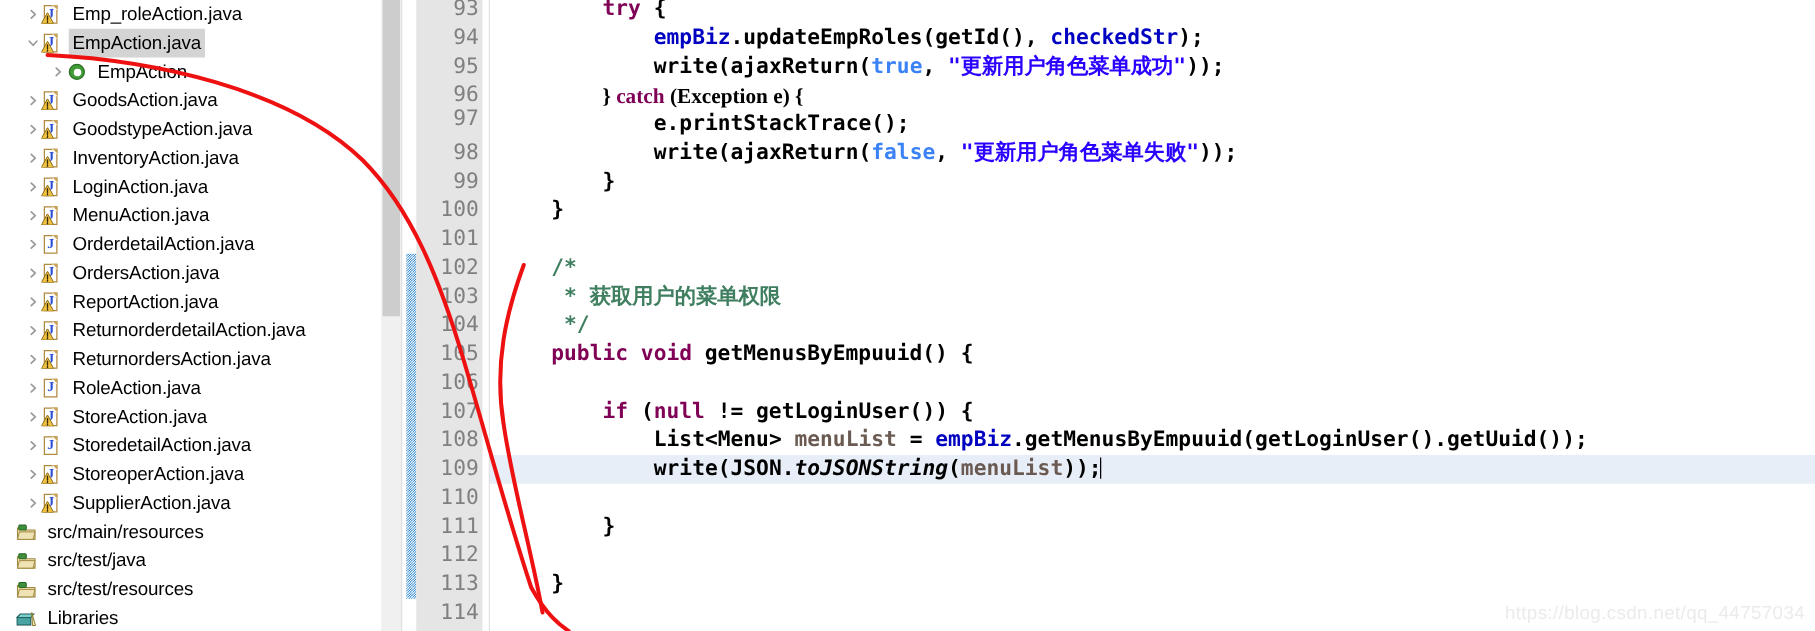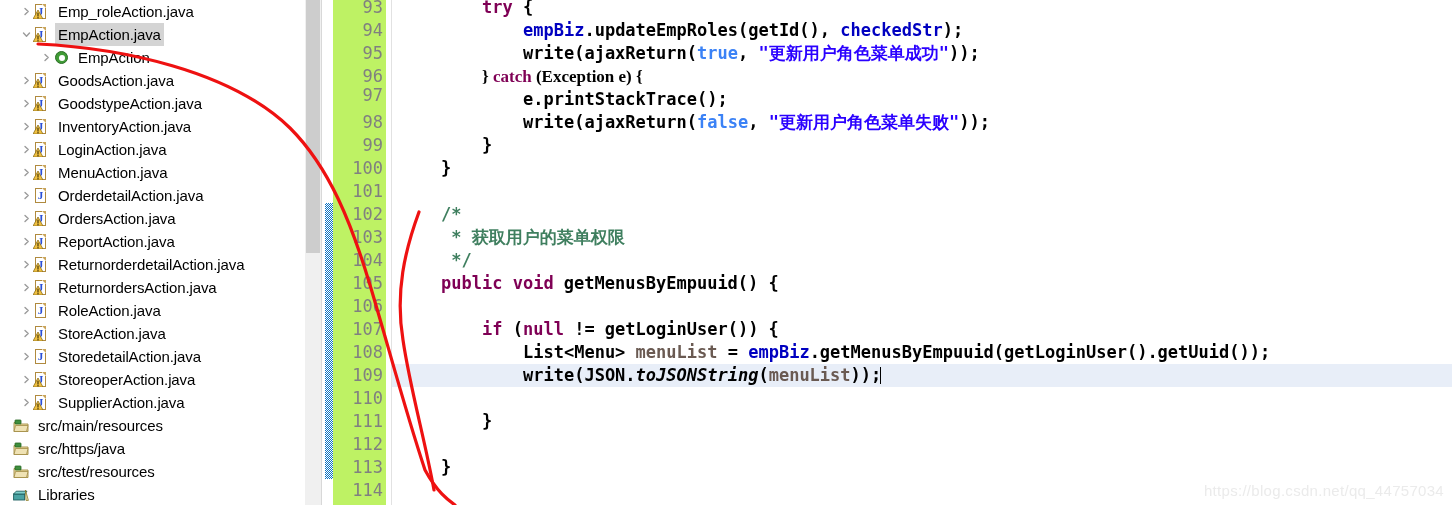--- a/index.html
+++ b/index.html
@@ -97,21 +97,21 @@
     position:absolute;left:3px;width:8px;
     background-image:
       linear-gradient(45deg,#0a72c4 25%,transparent 25%,transparent 75%,#0a72c4 75%),
       linear-gradient(45deg,#0a72c4 25%,transparent 25%,transparent 75%,#0a72c4 75%);
     background-size:2px 2px;
     background-position:0 0,1px 1px;
     background-color:#ffffff;
   }
   #gutter{
     position:absolute;left:11px;top:0;width:53px;height:505px;
-    background:#bef264;
+    background:#e5e5e5;
   }
   .lnum{
     position:absolute;right:3px;height:23px;line-height:23px;
     font-family:"DejaVu Sans Mono","Liberation Mono",monospace;
     font-size:17px;color:#808080;text-align:right;white-space:nowrap;
   }
   .fold{
     position:absolute;left:57px;width:11px;height:23px;line-height:23px;
     text-align:center;color:#9a9a9a;font-size:11px;
   }
@@ -443,21 +443,21 @@
       </div>
       <div class="tree-row" style="padding-left: 0px;">
         <span class="arrow"></span>
         <span class="ico">
           <svg class="ic-pkgfolder" viewBox="0 0 16 14">
             <path d="M1 3.5 L6 3.5 L7.2 5 L15 5 L15 12.5 L1 12.5 Z" fill="#f0dfa8" stroke="#a08a42" stroke-width="0.9"></path>
             <path d="M2.5 6.5 L15 6.5 L13.5 12.5 L1 12.5 Z" fill="#efe2b4" stroke="#a08a42" stroke-width="0.8"></path>
             <rect x="2" y="1" width="6" height="4" rx="0.6" fill="#3f8f3f" stroke="#24651f" stroke-width="0.8"></rect>
           </svg>
         </span>
-        <span class="lbl">src/https/java</span>
+        <span class="lbl">src/test/java</span>
       </div>
       <div class="tree-row" style="padding-left: 0px;">
         <span class="arrow"></span>
         <span class="ico">
           <svg class="ic-pkgfolder" viewBox="0 0 16 14">
             <path d="M1 3.5 L6 3.5 L7.2 5 L15 5 L15 12.5 L1 12.5 Z" fill="#f0dfa8" stroke="#a08a42" stroke-width="0.9"></path>
             <path d="M2.5 6.5 L15 6.5 L13.5 12.5 L1 12.5 Z" fill="#efe2b4" stroke="#a08a42" stroke-width="0.8"></path>
             <rect x="2" y="1" width="6" height="4" rx="0.6" fill="#3f8f3f" stroke="#24651f" stroke-width="0.8"></rect>
           </svg>
         </span>

